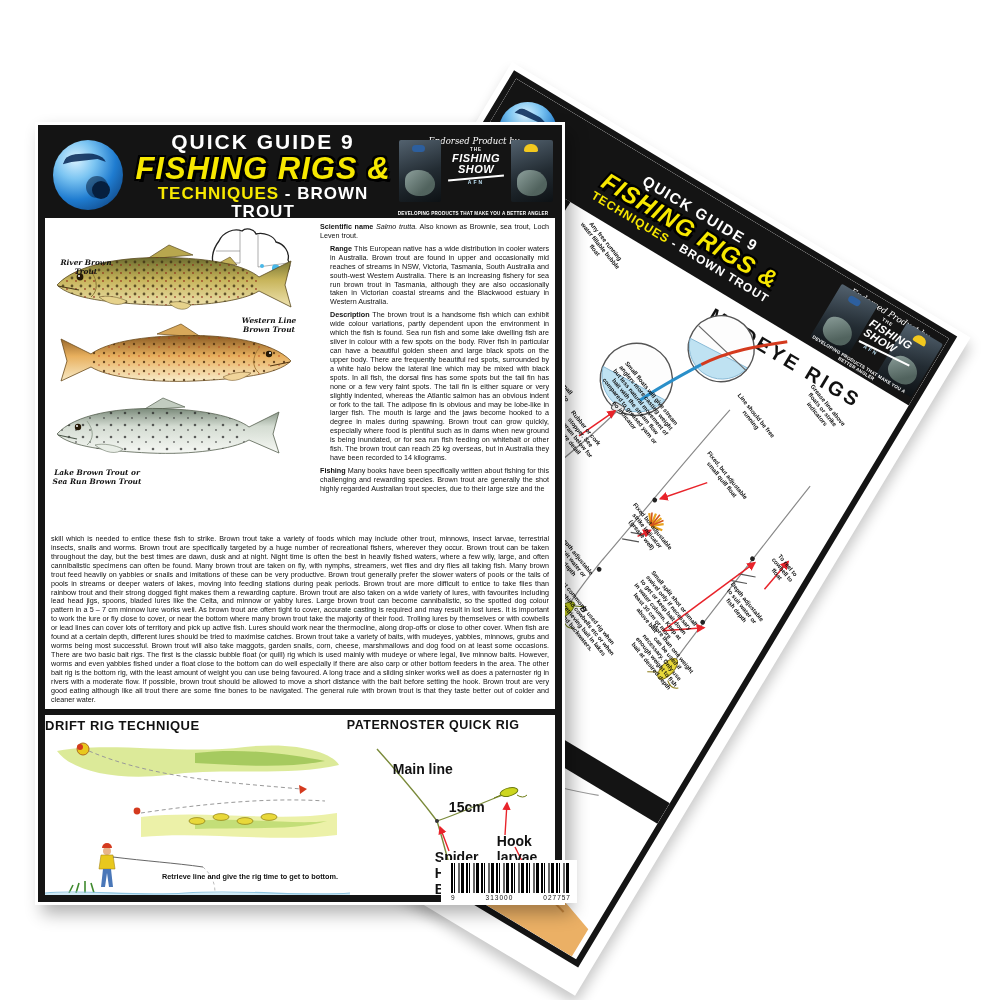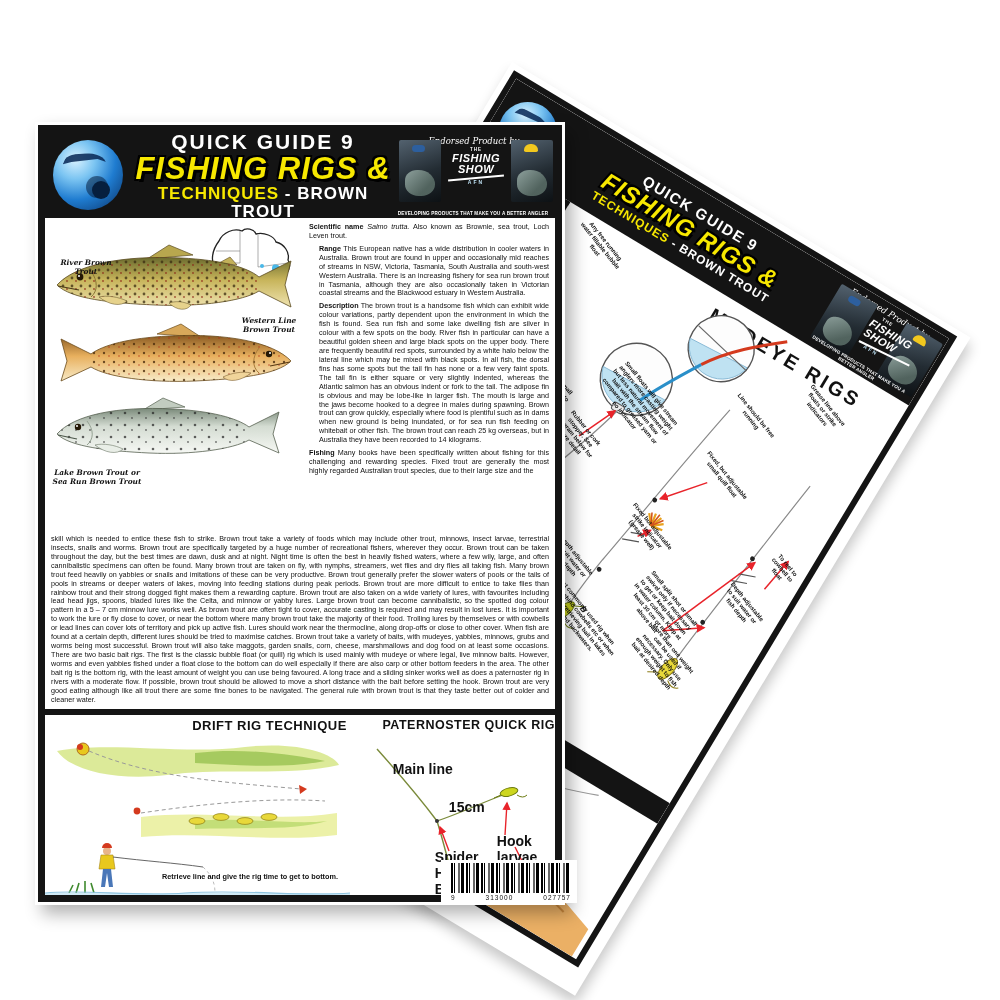--- a/index.html
+++ b/index.html
@@ -53,29 +53,29 @@
   .fsl-afn{font-size:5px;font-weight:bold;color:#bfe2f5;letter-spacing:2px;}
   .tagline{position:absolute;left:-6px;right:0;bottom:2px;text-align:center;color:#fff;
     font-size:4.6px;font-weight:bold;letter-spacing:.2px;}
   
   .fbody{flex:1;position:relative;padding:5px 6px 0 6px;display:flex;flex-direction:column;}
   .cols{display:flex;flex:0 0 auto;}
   .fishcol{width:248px;position:relative;height:306px;flex:0 0 auto;}
   .fishlabel{position:absolute;font-family:"DejaVu Serif",serif;font-style:italic;font-weight:bold;
     font-size:7.4px;line-height:1.15;text-align:center;}
   .textcol{flex:1;font-size:7.2px;line-height:1.24;text-align:justify;padding-left:4px;}
-  .textcol p{margin:0 0 4px 6px;}
+  .textcol p{margin:0 0 4px 17px;}
   .textcol .ind{padding-left:10px;}
   .lead{font-weight:bold;}
   .fw{font-size:7.2px;line-height:1.24;text-align:justify;margin:6px 0 0 0;flex:1;}
   
   .fbottom{flex:0 0 258px;border-top:6px solid #141414;display:flex;margin:4px -6px 0 -6px;position:relative;}
   .drift{flex:1.45;position:relative;}
   .pater{flex:1;position:relative;border-left:0;}
-  .sec-title{text-align:right;font-weight:bold;font-size:13px;letter-spacing:.5px;padding-top:3px;}
+  .sec-title{text-align:left;font-weight:bold;font-size:13px;letter-spacing:.5px;padding-top:3px;}
   .cap{position:absolute;font-size:7.3px;font-weight:bold;text-align:center;line-height:1.2;}
   .plab{position:absolute;font-size:14px;font-weight:bold;line-height:1.15;}
   .scene{position:absolute;left:0;top:20px;right:0;bottom:0;}
   
   .barcode{position:absolute;right:-12px;bottom:2px;width:120px;background:#fff;padding:3px 6px 2px 10px;z-index:6;}
   .bars{height:30px;background:
      repeating-linear-gradient(90deg,#000 0 2px,#fff 2px 3px,#000 3px 4px,#fff 4px 7px,#666 7px 9px,#fff 9px 10px,#000 10px 13px,#fff 13px 15px),
      linear-gradient(#fff,#fff);}
   .bcnums{display:flex;justify-content:space-between;font-size:6.5px;letter-spacing:1px;padding-top:1px;}
   
@@ -387,21 +387,21 @@
           </svg>
           <div class="fishlabel" style="left:2px;top:36px;width:66px;">River Brown Trout</div>
           <div class="fishlabel" style="left:190px;top:94px;width:56px;">Western Line Brown Trout</div>
           <div class="fishlabel" style="left:0px;top:246px;width:92px;">Lake Brown Trout or Sea Run Brown Trout</div>
         </div>
 
         <div class="textcol">
           <p><b class="lead">Scientific name</b> <i>Salmo trutta.</i><span> Also known as Brownie, sea trout, Loch Leven trout.</span></p>
           <p class="ind"><b class="lead">Range</b><span> This European native has a wide distribution in cooler waters in Australia. Brown trout are found in upper and occasionally mid reaches of streams in NSW, Victoria, Tasmania, South Australia and south-west Western Australia. There is an increasing fishery for sea run brown trout in Tasmania, although they are also occasionally taken in Victorian coastal streams and the Blackwood estuary in Western Australia.</span></p>
           <p class="ind"><b class="lead">Description</b><span> The brown trout is a handsome fish which can exhibit wide colour variations, partly dependent upon the environment in which the fish is found. Sea run fish and some lake dwelling fish are silver in colour with a few spots on the body. River fish in particular can have a beautiful golden sheen and large black spots on the upper body. There are frequently beautiful red spots, surrounded by a white halo below the lateral line which may be mixed with black spots. In all fish, the dorsal fins has some spots but the tail fin has none or a few very faint spots. The tail fin is either square or very slightly indented, whereas the Atlantic salmon has an obvious indent or fork to the tail. The adipose fin is obvious and may be lobe-like in larger fish. The mouth is large and the jaws become hooked to a degree in males during spawning. Brown trout can grow quickly, especially where food is plentiful such as in dams when new ground is being inundated, or for sea run fish feeding on whitebait or other fish. The brown trout can reach 25 kg overseas, but in Australia they have been recorded to 14 kilograms.</span></p>
-          <p><b class="lead">Fishing</b><span> Many books have been specifically written about fishing for this challenging and rewarding species. Fixed trout are generally the most highly regarded Australian trout species, due to their large size and the</span></p>
+          <p><b class="lead">Fishing</b><span> Many books have been specifically written about fishing for this challenging and rewarding species. Brown trout are generally the shot highly regarded Australian trout species, due to their large size and the</span></p>
         </div>
       </div>
 
       <p class="fw">skill which is needed to entice these fish to strike. Brown trout take a variety of foods which may include other trout, minnows, insect larvae, terrestrial insects, snails and worms. Brown trout are specifically targeted by a huge number of recreational fishers, wherever they occur. Brown trout can be taken throughout the day, but the best times are dawn, dusk and at night. Night time is often the best in heavily fished waters, where a few wily, large, and often cannibalistic specimens can often be found. Many brown trout are taken on fly, with nymphs, streamers, wet flies and dry flies all taking fish. Many brown trout feed heavily on yabbies or snails and imitations of these can be very productive. Brown trout generally prefer the slower waters of pools or the tails of pools in streams or deeper waters of lakes, moving into feeding stations during peak periods. Brown trout are more difficult to entice to take flies than rainbow trout and their strong dogged fight makes them a rewarding capture. Brown trout are also taken on a wide variety of lures, with favourites including lead head jigs, spoons, bladed lures like the Celta, and minnow or yabby lures. Large brown trout can become cannibalistic, so the spotted dog colour pattern in a 5 – 7 cm minnow lure works well. As brown trout are often tight to cover, accurate casting is required and may result in lost lures. It is important to work the lure or fly close to cover, or near the bottom where many brown trout take the majority of their food. Trolling lures by themselves or with cowbells or lead lines can cover lots of territory and pick up active fish. Lures should work near the thermocline, along drop-offs or close to other cover. When fish are found at a certain depth, different lures should be tried to maximise catches. Brown trout take a variety of baits, with mudeyes, yabbies, minnows, grubs and worms being most successful. Brown trout will also take maggots, garden snails, corn, cheese, marshmallows and dog food on at least some occasions. There are two basic bait rigs. The first is the classic bubble float (or quill) rig which is used mainly with mudeye or where legal, live minnow baits. However, worms and even yabbies fished under a float close to the bottom can do well especially if there are also carp or other bottom feeders in the area. The other bait rig is the bottom rig, with the least amount of weight you can use being favoured. A long trace and a sliding sinker works well as does a paternoster rig in rivers with a moderate flow. If possible, brown trout should be allowed to move a short distance with the bait before setting the hook. Brown trout are very good eating although like all trout there are some fine bones to be navigated. The general rule with brown trout is that they taste better out of colder and cleaner water.</p>
 
       <div class="fbottom">
         <div class="drift">
           <div class="sec-title">DRIFT RIG TECHNIQUE</div>
           <svg class="scene" width="305" height="232" viewBox="0 0 305 232">
             <path d="M12,16 C62,6 140,20 200,12 C252,6 288,18 294,30 C242,42 182,32 122,40 C72,46 26,36 12,16 Z" fill="#d8e88e" opacity="0.9"></path>

